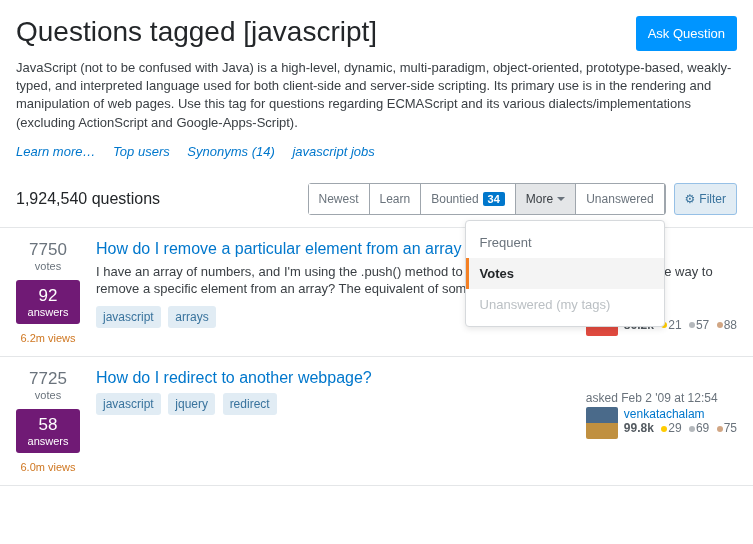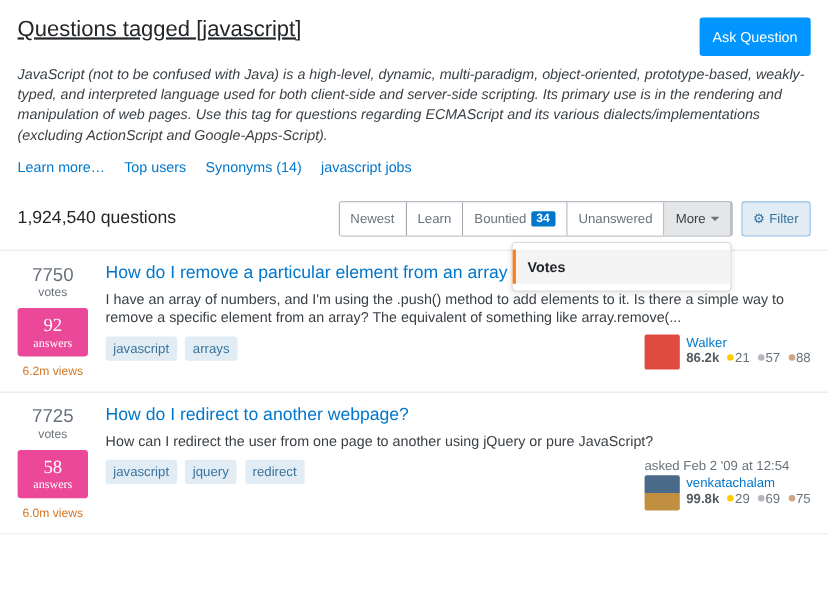--- a/index.html
+++ b/index.html
@@ -1,43 +1,43 @@
 <!DOCTYPE html>
 <html><head>
 <meta charset="utf-8">
 <style>
 * { margin: 0; padding: 0; box-sizing: border-box; }
 body { font-family: Arial, Helvetica, sans-serif; font-size: 13px; color: #232629; background: #fff; width: 753px; }
 .header { display: flex; justify-content: space-between; align-items: flex-start; padding: 16px 16px 0 16px; }
-.page-title { font-size: 20px; font-weight: 400; color: #232629; text-decoration: underline; }
+.page-title { font-size: 28px; font-weight: 400; color: #232629; }
 .ask-btn { background: #0095ff; color: #fff; border: none; padding: 10px 12px; font-size: 13px; border-radius: 3px; cursor: pointer; }
-.description { padding: 8px 16px 4px 16px; font-size: 13px; line-height: 1.4; color: #3b4045; font-style: italic; }
+.description { padding: 8px 16px 4px 16px; font-size: 13px; line-height: 1.4; color: #3b4045; }
 .sublinks { padding: 8px 16px 16px 16px; font-size: 13px; }
-.sublinks a { color: #0077cc; text-decoration: none; margin-right: 14px; }
+.sublinks a { color: #0077cc; text-decoration: none; margin-right: 14px; font-style: italic; }
 .toolbar { display: flex; justify-content: space-between; align-items: center; padding: 8px 16px 12px 16px; border-bottom: 1px solid #e4e6e8; }
 .question-count { font-size: 16px; color: #232629; }
 .controls { display: flex; align-items: flex-start; gap: 8px; }
 .tab-group { display: flex; border: 1px solid #9fa6ad; border-radius: 3px; overflow: visible; position: relative; }
 .tab-item { padding: 8px 10px; border-right: 1px solid #9fa6ad; font-size: 12px; color: #6a737c; background: #fff; cursor: pointer; display: flex; align-items: center; gap: 4px; }
 .tab-item:last-child { border-right: none; }
 .tab-item.active { background: #e4e6e8; color: #3b4045; }
 .badge { background: #0077cc; color: #fff; padding: 1px 5px; border-radius: 2px; font-size: 11px; font-weight: bold; }
 .filter-btn { border: 1px solid #96c0e6; background: #e1ecf4; color: #39739d; padding: 8px 10px; border-radius: 3px; cursor: pointer; font-size: 12px; display: flex; align-items: center; gap: 4px; }
 .gear-icon::before { content: "⚙"; color: #39739d; }
 .caret-down { display: inline-block; width: 0; height: 0; border-left: 4px solid transparent; border-right: 4px solid transparent; border-top: 4px solid #6a737c; }
 .dropdown { position: absolute; top: 36px; right: 0; background: #fff; border: 1px solid #d6d9dc; border-radius: 4px; box-shadow: 0 2px 6px rgba(0,0,0,0.1); width: 200px; z-index: 10; padding: 6px 0; }
 .dropdown-item { padding: 8px 14px; font-size: 13px; color: #6a737c; cursor: pointer; }
 .dropdown-item.selected { background: #f4f4f4; color: #232629; font-weight: bold; border-left: 3px solid #f48024; padding-left: 11px; }
 .dropdown-item.disabled { color: #bbc0c4; }
 .question-list { }
 .question { display: flex; padding: 12px 16px; border-bottom: 1px solid #e4e6e8; }
 .stats-col { width: 64px; text-align: center; margin-right: 16px; flex-shrink: 0; }
 .vote-count { font-size: 17px; color: #6a737c; }
 .vote-label { font-size: 11px; color: #6a737c; margin-bottom: 8px; }
-.answer-box { background: #ec4899; color: #fff; padding: 6px 0; border-radius: 3px; margin-bottom: 8px; font-family: Liberation Serif, serif; }
+.answer-box { background: #701a75; color: #fff; padding: 6px 0; border-radius: 3px; margin-bottom: 8px; }
 .answer-count { font-size: 17px; }
 .answer-label { font-size: 11px; }
 .views { font-size: 11px; color: #cf7721; }
 .q-body { flex: 1; min-width: 0; }
 .q-title { font-size: 16px; color: #0077cc; margin-bottom: 6px; }
 .q-title a { color: #0077cc; text-decoration: none; }
 .q-excerpt { font-size: 13px; color: #3b4045; margin-bottom: 8px; line-height: 1.3; }
 .q-tags { margin-bottom: 4px; }
 .tag { display: inline-block; background: #e1ecf4; color: #39739d; padding: 4px 7px; font-size: 12px; border-radius: 3px; margin-right: 4px; }
 .user-info { display: flex; justify-content: flex-end; align-items: flex-start; font-size: 12px; color: #6a737c; margin-top: -28px; }
@@ -74,27 +74,29 @@
 <div class="toolbar">
   <div class="question-count">1,924,540 questions</div>
   <div class="controls">
     <div class="tab-group">
       <div class="tab-item">Newest</div>
       <div class="tab-item">Learn</div>
       <div class="tab-item">
         <span>Bountied</span>
         <span class="badge">34</span>
       </div>
-      <div class="tab-item">Unanswered</div>
       <div class="tab-item active">
         <span>More</span>
         <span class="caret-down"></span>
       </div>
+      <div class="tab-item">Unanswered</div>
       <div class="dropdown">
+        <div class="dropdown-item">Frequent</div>
         <div class="dropdown-item selected">Votes</div>
+        <div class="dropdown-item disabled">Unanswered (my tags)</div>
       </div>
     </div>
     <button class="filter-btn">
       <span class="gear-icon"></span>
       <span>Filter</span>
     </button>
   </div>
 </div>
 
 <div class="question-list">
@@ -140,21 +142,20 @@
       <div class="vote-count">7725</div>
       <div class="vote-label">votes</div>
       <div class="answer-box">
         <div class="answer-count">58</div>
         <div class="answer-label">answers</div>
       </div>
       <div class="views">6.0m views</div>
     </div>
     <div class="q-body">
       <div class="q-title"><a>How do I redirect to another webpage?</a></div>
-      <div class="q-excerpt">How can I redirect the user from one page to another using jQuery or pure JavaScript?</div>
       <div class="q-tags">
         <span class="tag">javascript</span>
         <span class="tag">jquery</span>
         <span class="tag">redirect</span>
       </div>
       <div class="user-info">
         <div class="user-card">
           <div class="user-action">asked Feb 2 '09 at 12:54</div>
           <div class="user-row">
             <div class="avatar alt"></div>

